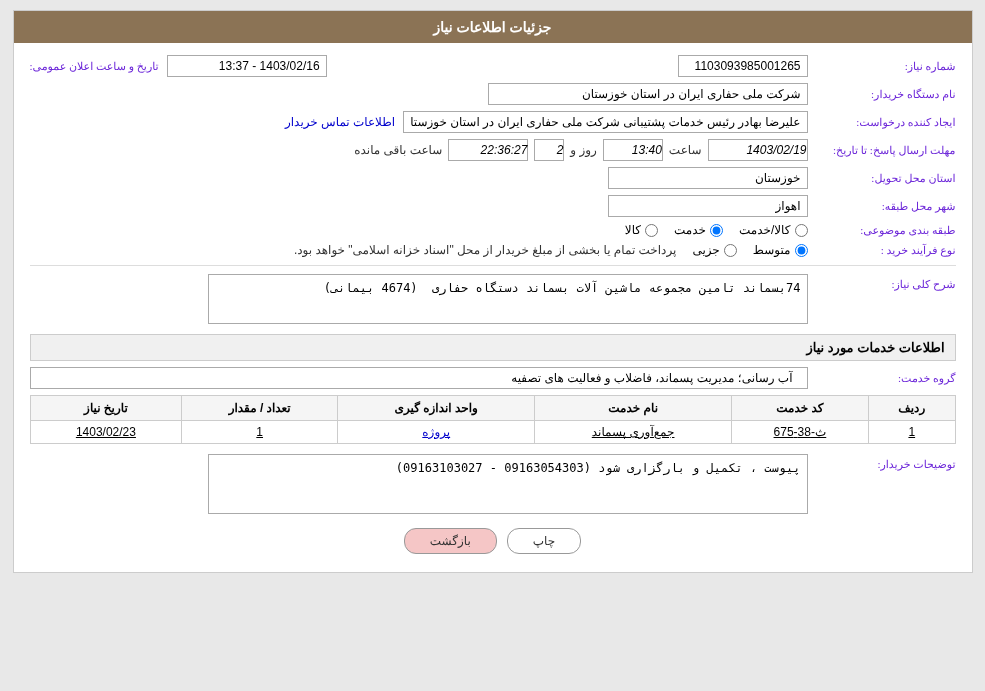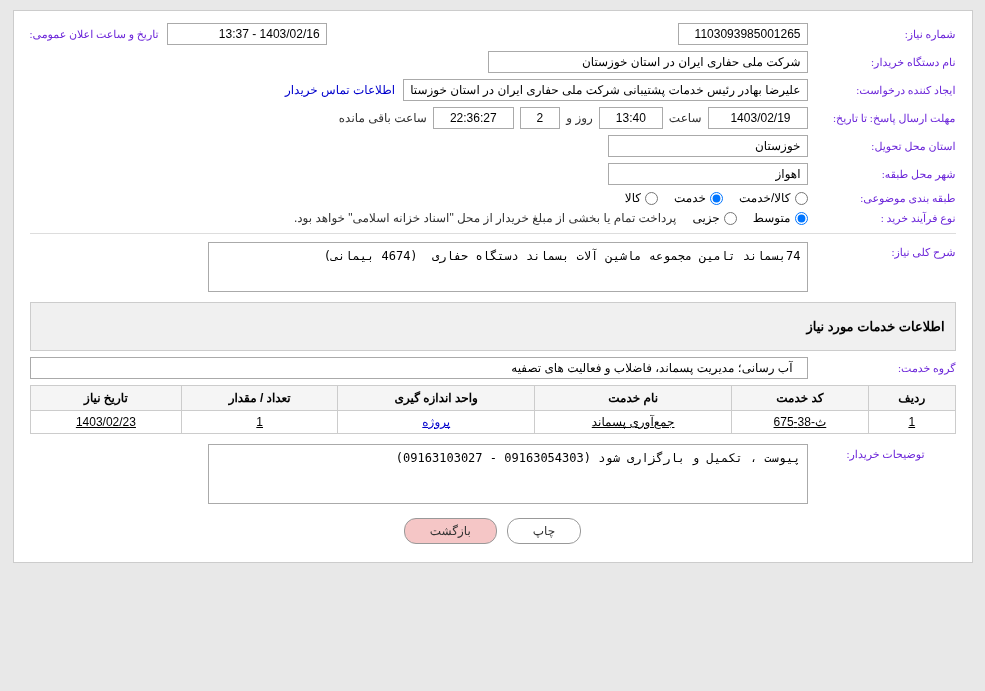--- a/index.html
+++ b/index.html
@@ -57,44 +57,45 @@
       cursor: pointer;
       font-size: 12px;
     }
     .deadline-row {
       display: flex;
       align-items: center;
       gap: 6px;
     }
     .deadline-box {
       border: 1px solid #aaa;
-      padding: 3px 16px;
+      padding: 3px 0;
       min-height: 22px;
       background: #fff;
       font-size: 12px;
+      font-style: italic;
     }
     .deadline-label {
       font-size: 12px;
       color: #333;
     }
     .radio-group {
       display: flex;
       gap: 16px;
       align-items: center;
     }
     .radio-item {
       display: flex;
       align-items: center;
       gap: 4px;
       font-size: 12px;
     }
     .section-title {
       background: #f0f0f0;
       border: 1px solid #ccc;
-      padding: 16px 10px;
+      padding: 5px 10px;
       font-weight: bold;
       font-size: 13px;
       text-align: right;
       margin: 10px 0 6px 0;
     }
     .description-box {
       border: 1px solid #aaa;
       background: #fff;
       padding: 6px;
       min-height: 50px;
@@ -190,20 +191,23 @@
     }
     .purchase-note {
       font-size: 12px;
       color: #333;
     }
   </style>
 </head>
 <body>
 
 <div class="main-container">
+  <div class="header-bar">
+    <span>جزئیات اطلاعات نیاز</span>
+  </div>
 
   <div class="content">
 
     <div class="info-row">
       <span class="label">شماره نیاز:</span>
       <div class="value-box small">1103093985001265</div>
       <div style="flex:1;display:flex;justify-content:flex-end;align-items:center;gap:8px;">
         <div class="value-box" style="min-width:160px;">1403/02/16 - 13:37</div>
         <span class="label" style="min-width:auto;">تاریخ و ساعت اعلان عمومی:</span>
       </div>
@@ -307,21 +311,21 @@
           <td>ث-38-675</td>
           <td>جمع‌آوری پسماند</td>
           <td class="link-cell">پروژه</td>
           <td>1</td>
           <td>1403/02/23</td>
         </tr>
       </tbody>
     </table>
 
     <div class="info-row" style="align-items:flex-start;margin-top:10px;">
-      <span class="label" style="padding-top:4px;text-align:center;">توضیحات خریدار:</span>
+      <span class="label" style="padding-top:4px;">توضیحات خریدار:</span>
       <textarea class="notes-box" readonly="" style="width: 600px;">پیوست ، تکمیل و بارگزاری شود (09163054303 - 09163103027)</textarea>
     </div>
 
     <div class="button-row">
       <button class="btn btn-print">چاپ</button>
       <button class="btn btn-back">بازگشت</button>
     </div>
 
   </div>
 </div>

